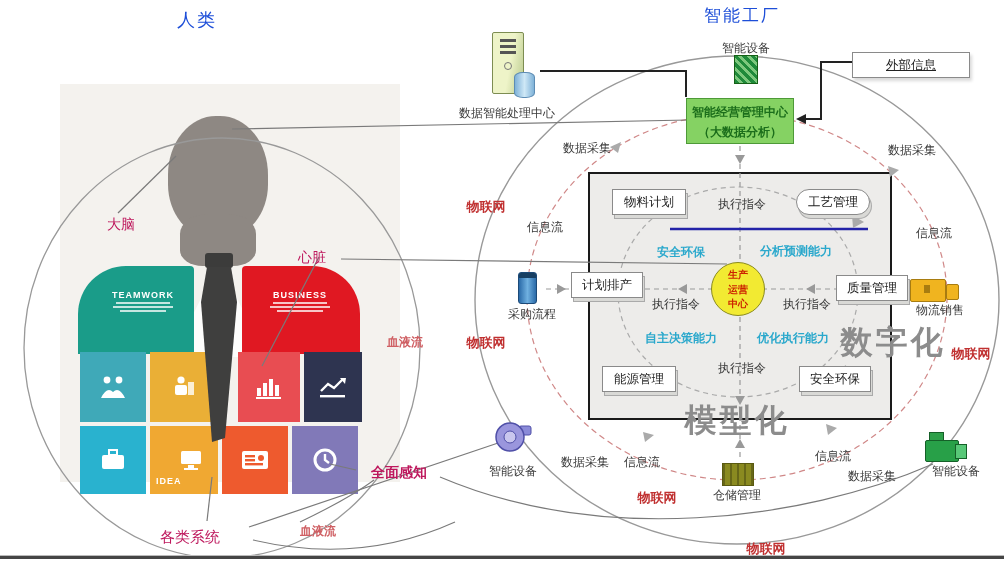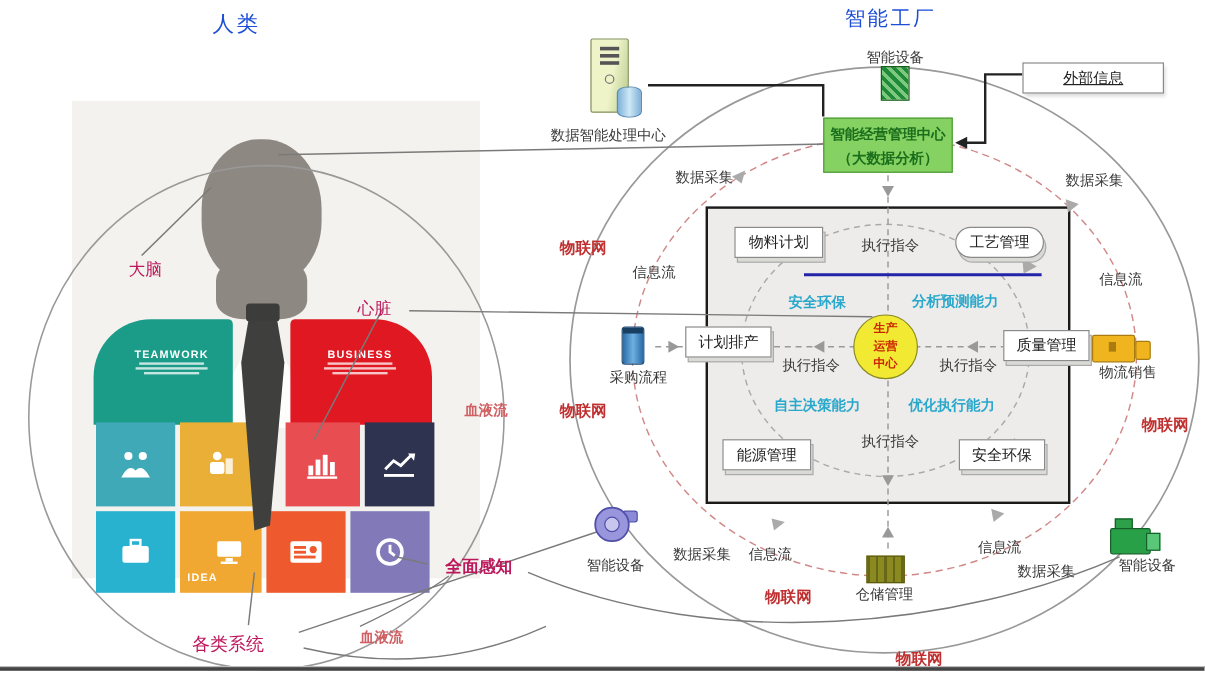--- a/index.html
+++ b/index.html
@@ -222,20 +222,22 @@
   <div class="abs z3 wbox" style="left:571px;top:272px;width:70px;"><span>计划排产</span></div>
   <div class="abs z3 wbox" style="left:836px;top:275px;width:70px;"><span>质量管理</span></div>
   <div class="abs z3 wbox" style="left:602px;top:366px;width:72px;"><span>能源管理</span></div>
   <div class="abs z3 wbox" style="left:799px;top:366px;width:70px;"><span>安全环保</span></div>
 
   <div class="abs z3 lbl c" style="left:742px;top:196px;">执行指令</div>
   <div class="abs z3 lbl c" style="left:676px;top:296px;">执行指令</div>
   <div class="abs z3 lbl c" style="left:807px;top:296px;">执行指令</div>
   <div class="abs z3 lbl c" style="left:742px;top:360px;">执行指令</div>
 
+  <div class="abs z3 big c" style="left:893px;top:326px;">数字化</div>
+  <div class="abs z3 big c" style="left:737px;top:404px;">模型化</div>
 
   <div class="abs z3 cyan c" style="left:681px;top:244px;">安全环保</div>
   <div class="abs z3 cyan c" style="left:796px;top:243px;">分析预测能力</div>
   <div class="abs z3 cyan c" style="left:681px;top:330px;">自主决策能力</div>
   <div class="abs z3 cyan c" style="left:793px;top:330px;">优化执行能力</div>
 
   <div class="abs z3" style="left:711px;top:262px;width:54px;height:54px;border-radius:50%;background:#f2ea32;border:1.5px solid #8a8a20;text-align:center;color:#cc2200;font-weight:bold;font-size:10px;line-height:1.45;padding-top:5px;box-sizing:border-box;">
     <div>生产</div>
     <div>运营</div>
     <div>中心</div>

